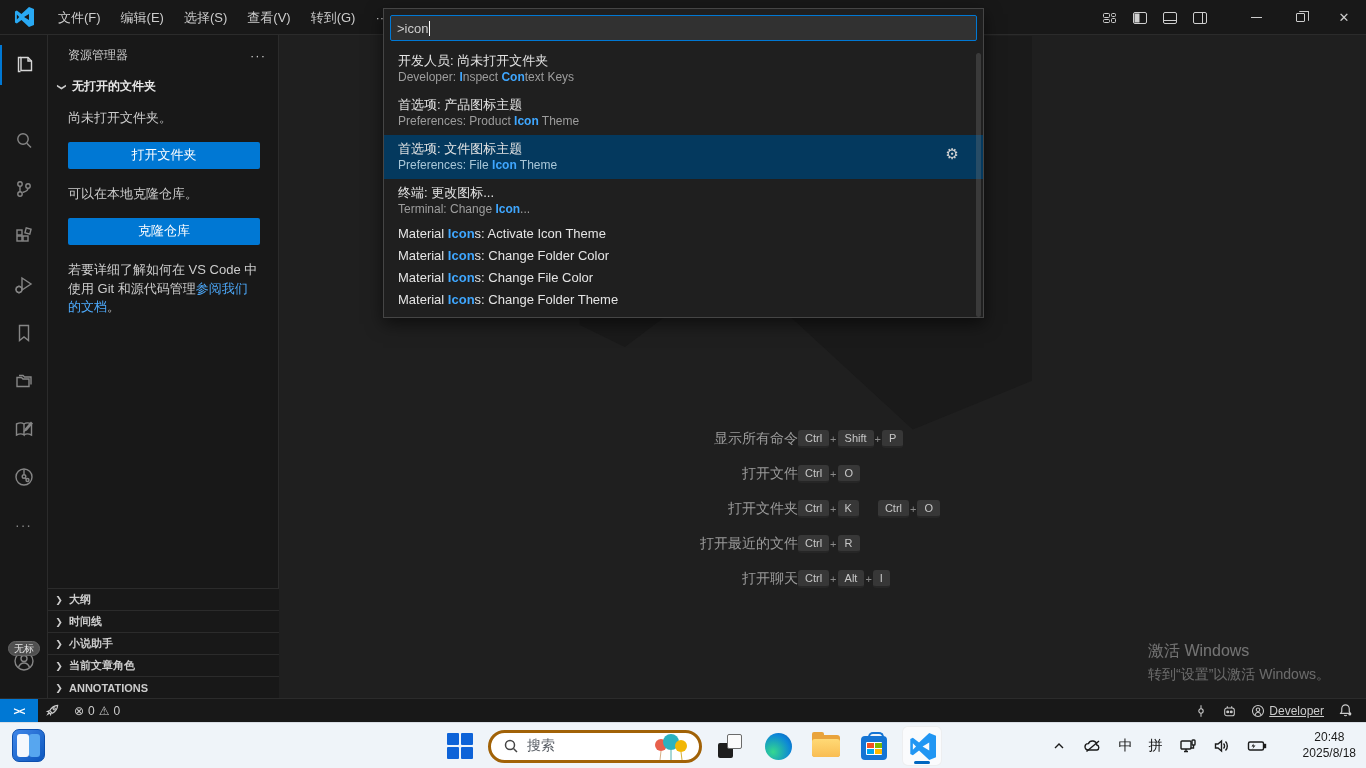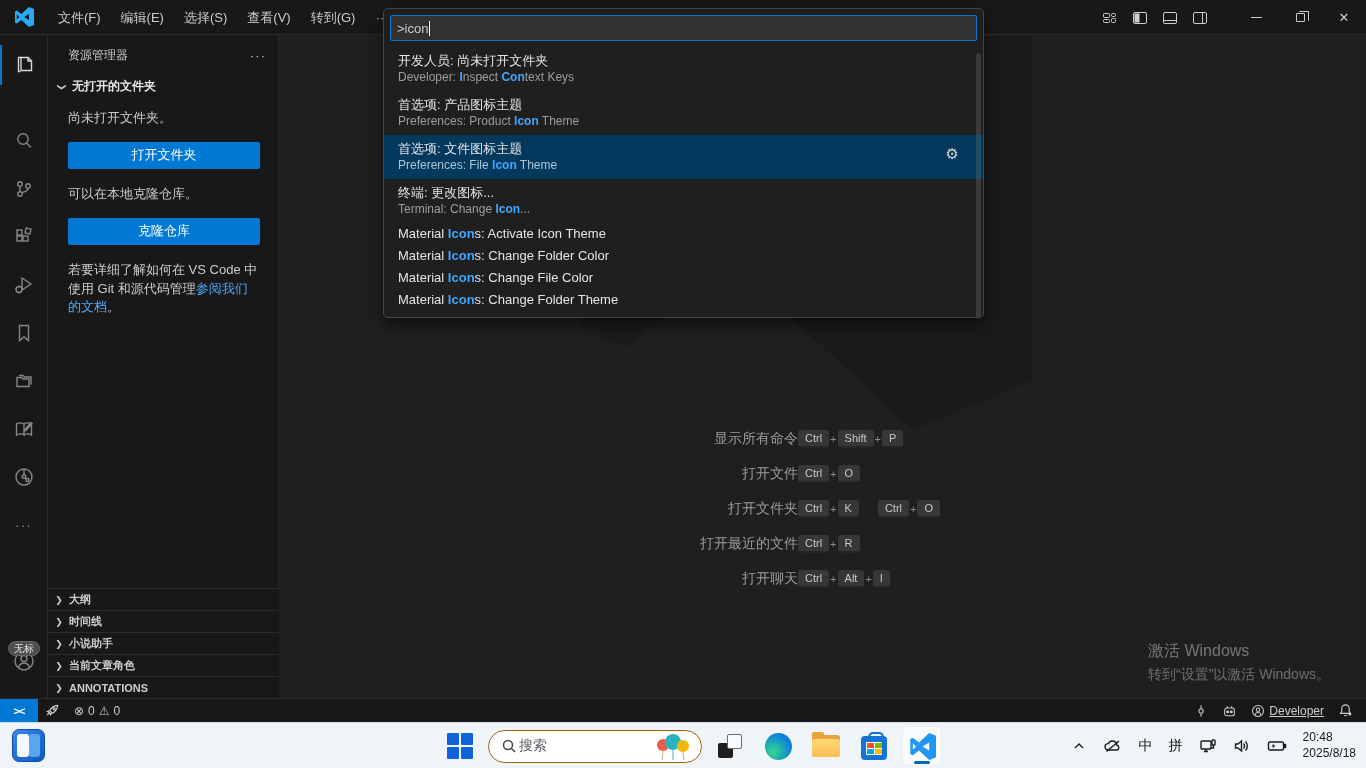--- a/index.html
+++ b/index.html
@@ -50,21 +50,21 @@
   .sc-label{width:318px;text-align:right;color:#9b9b9b;font-size:14px;}
   .sc-keys{display:flex;align-items:center;gap:5px;}
   .chord{display:flex;align-items:center;gap:1px;margin-right:14px;}
   kbd{background:#373737;border-radius:3px;border-bottom:2px solid #262626;color:#c8c8c8;font-size:11px;padding:2px 7px;font-family:inherit;}
   .plus{color:#8a8a8a;font-size:11px;}
   .act-wm{position:absolute;right:36px;bottom:14px;text-align:left;color:rgba(255,255,255,0.38);}
   .act-wm .t1{font-size:16px;}
   .act-wm .t2{font-size:14px;margin-top:4px;color:rgba(255,255,255,0.34);}
 
   
-  .palette{position:absolute;left:383px;top:8px;width:601px;height:310px;background:#1f1f1f;border:1px solid #454545;border-radius:5px;box-shadow:0 6px 16px rgba(0,0,0,0.55);z-index:50;overflow:hidden;}
+  .palette{position:absolute;left:383px;top:8px;width:601px;height:310px;background:#1f1f1f;border:1px solid #454545;border-radius:0;box-shadow:0 6px 16px rgba(0,0,0,0.55);z-index:50;overflow:hidden;}
   .pal-input{margin:6px;height:26px;background:#313131;border:1px solid #0078d4;border-radius:2px;display:flex;align-items:center;padding-left:6px;color:#cccccc;font-size:13px;}
   .caret{display:inline-block;width:1px;height:15px;background:#ffffff;margin-left:1px;}
   .pal-list{position:relative;}
   .pal-row{position:relative;padding:5px 30px 5px 14px;cursor:default;}
   .pal-row.two{height:44px;}
   .pal-row.one{height:22px;padding-top:2px;padding-bottom:0;}
   .pal-row .lbl{font-size:13px;color:#e4e4e4;line-height:17px;white-space:nowrap;overflow:hidden;}
   .pal-row .det{font-size:12px;color:#9d9d9d;line-height:16px;white-space:nowrap;overflow:hidden;}
   .pal-row .hl{color:#3fa7ff;font-weight:bold;}
   .pal-row.selected{background:#04395e;}
@@ -84,39 +84,39 @@
   .tk-left{position:absolute;left:12px;top:6px;}
   .widgets-icon{width:33px;height:33px;border-radius:7px;background:linear-gradient(135deg,#3f86e8,#0d57be);position:relative;border:1px solid #0c4fae;}
   .widgets-icon .wpane{position:absolute;left:4px;top:4px;bottom:4px;width:12px;background:#f5f8fd;border-radius:3px;}
   .widgets-icon .wpane2{position:absolute;right:4px;top:4px;bottom:4px;width:11px;background:#57a6ef;border-radius:3px;}
   .tk-center{position:absolute;left:440px;top:0;height:46px;display:flex;align-items:center;gap:8px;}
   .tk-btn{width:40px;height:40px;border-radius:6px;display:flex;align-items:center;justify-content:center;position:relative;}
   .tk-btn.active{background:rgba(255,255,255,0.65);border:1px solid rgba(0,0,0,0.05);}
   .tk-btn.active::after{content:"";position:absolute;bottom:1px;left:50%;transform:translateX(-50%);width:16px;height:3px;border-radius:2px;background:#0067c0;}
   .start-logo{display:grid;grid-template-columns:12px 12px;grid-template-rows:12px 12px;gap:2px;}
   .start-logo i{background:#0e63d8;border-radius:1px;}
-  .search-pill{height:33px;width:214px;background:#ffffff;border:1px solid #a16207;border-radius:17px;display:flex;align-items:center;padding:0 6px 0 12px;gap:2px;}
+  .search-pill{height:33px;width:214px;background:#ffffff;border:3px solid #a16207;border-radius:17px;display:flex;align-items:center;padding:0 6px 0 12px;gap:8px;}
   .search-pill .s-txt{color:#5a5f66;font-size:14px;flex:1;}
   .taskview{position:relative;width:24px;height:24px;}
   .taskview .b1{position:absolute;left:0;bottom:0;width:15px;height:15px;background:#1e1e1e;border-radius:2px;}
   .taskview .b2{position:absolute;right:0;top:0;width:15px;height:15px;background:#fbfbfb;border:1.5px solid #6b6b6b;border-radius:2px;}
   .edge-icon{width:27px;height:27px;border-radius:50%;background:radial-gradient(circle at 30% 70%,#35d890 0%,#21b3ae 30%,#0c86d8 65%,#0a57b0 100%);}
   .folder-icon{position:relative;width:28px;height:22px;}
   .folder-icon .back{position:absolute;left:0;top:0;width:28px;height:22px;background:#e9a33c;border-radius:3px;}
   .folder-icon .back::before{content:"";position:absolute;left:0;top:-3px;width:12px;height:6px;background:#e9a33c;border-radius:2px 2px 0 0;}
   .folder-icon .front{position:absolute;left:0;top:4px;width:28px;height:18px;background:linear-gradient(180deg,#ffd975,#f9bd53);border-radius:3px;}
   .store-icon{position:relative;width:26px;height:24px;background:#1474d4;border-radius:4px;margin-top:3px;}
   .store-icon::before{content:"";position:absolute;left:7px;top:-4px;width:12px;height:8px;border:2px solid #1474d4;border-bottom:none;border-radius:5px 5px 0 0;}
   .store-win{position:absolute;left:5px;top:6px;width:16px;height:13px;background:#ffffff;border-radius:1px;display:grid;grid-template-columns:7px 7px;grid-template-rows:5px 5px;gap:1px;padding:1px;}
   .store-win i:nth-child(1){background:#f25022;}.store-win i:nth-child(2){background:#7fba00;}
   .store-win i:nth-child(3){background:#00a4ef;}.store-win i:nth-child(4){background:#ffb900;}
   .tk-tray{position:absolute;right:10px;top:0;height:46px;display:flex;align-items:center;gap:16px;color:#1b1b1b;}
   .tk-tray svg{stroke:#1b1b1b;fill:none;stroke-width:1.4;display:block;}
   .ime{font-size:14px;color:#111111;}
-  .clock{text-align:left;font-size:12px;color:#1a1a1a;line-height:1.3;}
+  .clock{text-align:center;font-size:12px;color:#1a1a1a;line-height:1.3;margin-left:20px;}
   .balloons{width:44px;height:30px;}
 </style>
 </head>
 <body>
 
 <div class="screen">
 
   <div class="titlebar">
     <svg class="tb-logo" viewBox="0 0 100 100">
         <path fill="#29a9f3" d="M74.9 0.3 37.2 35 14.3 17.7 4.8 22.3v55.4l9.5 4.6 22.9-17.3L74.9 99.7 100 89.4V10.6L74.9 0.3ZM14.3 61.9V38.1L26 50 14.3 61.9ZM74.9 65 50.2 50 74.9 35v30Z"></path>

